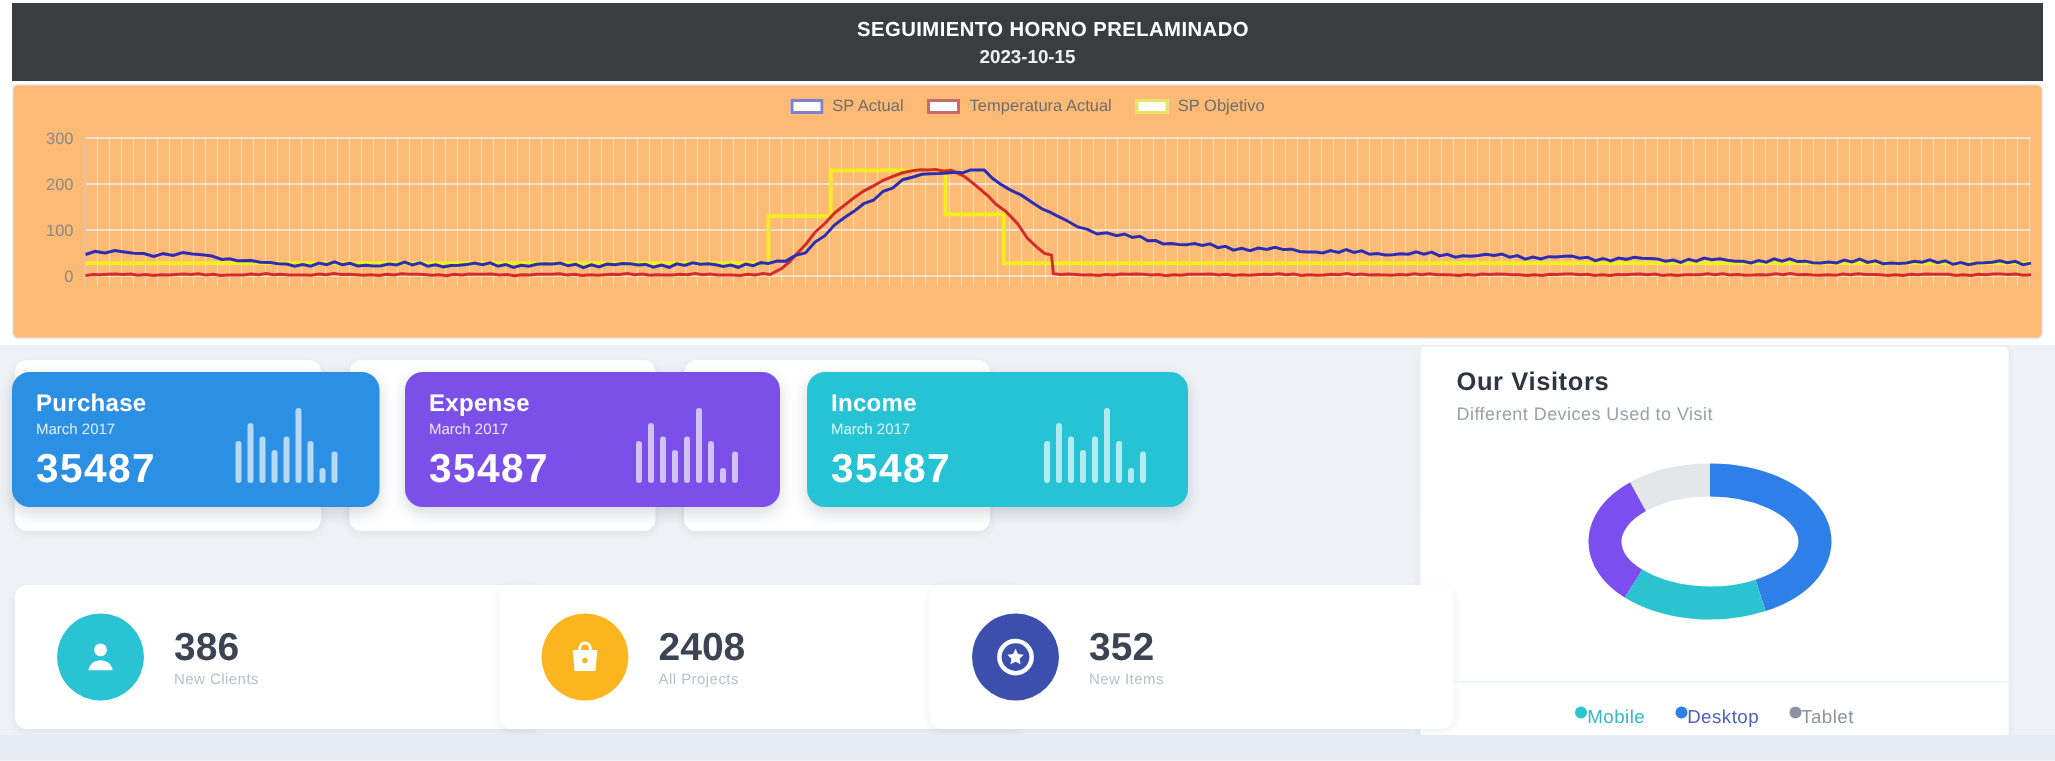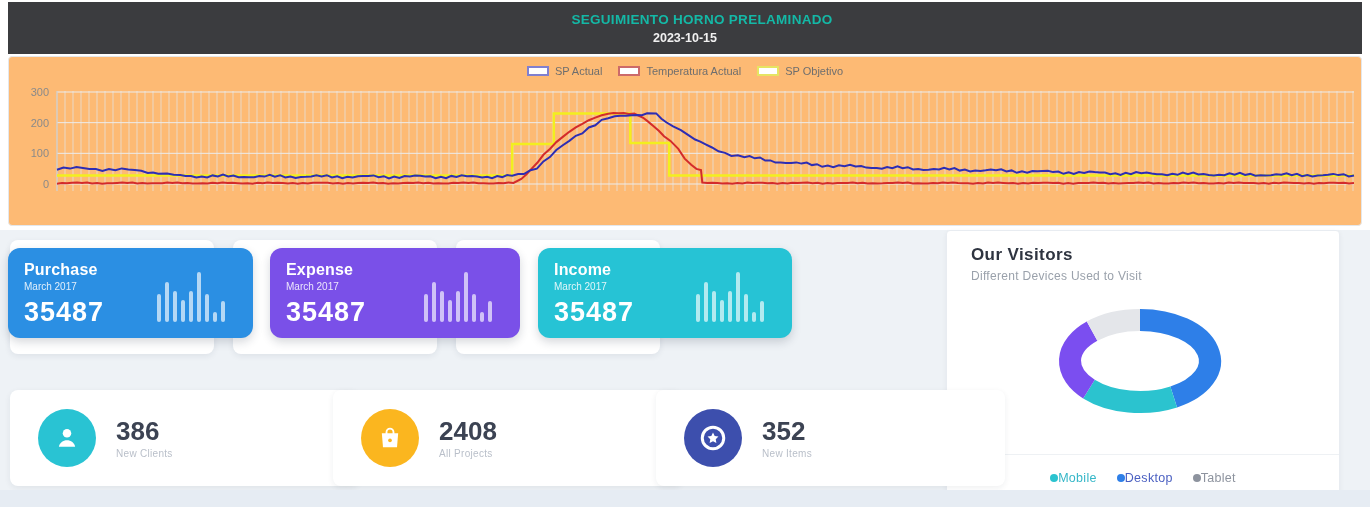--- a/index.html
+++ b/index.html
@@ -4,21 +4,21 @@
 <style>
   * { margin:0; padding:0; box-sizing:border-box; }
   html,body { background:#eef2f6; }
   body { font-family:"Liberation Sans", sans-serif; }
   #stage { position:relative; width:1370px; height:507px; background:#eef2f6; overflow:hidden; }
 
   
   .top-section { position:absolute; left:0; top:0; width:1370px; height:230px; background:#ffffff; }
   .header-bar { position:absolute; left:8px; top:2px; width:1354px; height:52px; background:#3b3c3f;
                 display:flex; flex-direction:column; align-items:center; justify-content:center; gap:4px; }
-  .header-title { color:#14b8a6; font-size:13.5px; font-weight:700; letter-spacing:.3px;margin-left:34px; }
+  .header-title { color:#ffffff; font-size:13.5px; font-weight:700; letter-spacing:.3px;margin-left:34px; }
   .header-date  { color:#f0f0f0; font-size:12.5px; font-weight:700; }
 
   .chart-card { position:absolute; left:8px; top:56px; width:1354px; height:170px; background:#fdba74;
                 border:1px solid #e4e7eb; border-radius:4px; }
   .chart-legend { position:absolute; left:0; top:8px; width:100%; display:flex; justify-content:center;
                   align-items:center; gap:16px; }
   .legend-item { display:flex; align-items:center; gap:6px; cursor:pointer; }
   .legend-swatch { width:22px; height:10px; background:#fff; border:2px solid #999; }
   .legend-label { font-size:11px; color:#6e6e6e; }
   #main-chart { position:absolute; left:0; top:24px; }
@@ -34,21 +34,21 @@
   .metric-bars span { width:4px; border-radius:2px; background:rgba(255,255,255,.65); display:block; }
 
   
   .visitors-card { position:absolute; left:946px; top:230px; width:394px; height:265px; background:#fff;
                    border:1px solid #e8ecf1; border-radius:4px; box-shadow:0 2px 5px rgba(30,40,60,.05); }
   .visitors-title { position:absolute; left:24px; top:14px; font-size:17px; font-weight:700; color:#2e3440; letter-spacing:.4px; }
   .visitors-sub { position:absolute; left:24px; top:38px; font-size:12px; color:#9aa1ab; letter-spacing:.3px; }
   #donut-chart { position:absolute; left:0; top:72px; }
   .visitors-divider { position:absolute; left:1px; top:223px; width:391px; height:1px; background:#eef1f4; }
   .visitors-legend { position:absolute; left:0; top:240px; width:100%; display:flex; justify-content:center; gap:20px; }
-  .vlegend-item { display:flex; align-items:center; cursor:pointer; }
+  .vlegend-item { display:flex; align-items:flex-start; cursor:pointer; }
   .vlegend-dot { width:8px; height:8px; border-radius:50%; }
   .vlegend-label { font-size:12.5px; letter-spacing:.3px; }
 
   
   .stat-card { position:absolute; top:390px; width:349px; height:96px; background:#fff; border-radius:8px;
                box-shadow:0 2px 6px rgba(30,40,60,.07); display:flex; align-items:center; padding-left:28px; gap:20px; }
   .stat-circle { width:58px; height:58px; border-radius:50%; display:flex; align-items:center; justify-content:center; flex:0 0 auto; }
   .stat-value { font-size:26px; font-weight:700; color:#3c4353; line-height:1.1; }
   .stat-label { font-size:10px; color:#b9bfc9; letter-spacing:.3px; margin-top:3px; }
 
@@ -356,21 +356,21 @@
         <path d="M5 8h14l-1 12H6L5 8z"></path>
           <path d="M9 10V7a3 3 0 0 1 6 0v3" fill="none" stroke="#fff" stroke-width="1.6"></path>
         <circle cx="12" cy="14" r="1.6" fill="#fbb61f"></circle>
       </svg>
     </div>
     <div>
       <div class="stat-value">2408</div>
       <div class="stat-label">All Projects</div>
     </div>
   </div>
-  <div class="stat-card" style="left:656px;">
+  <div class="stat-card" style="left:620px;">
     <div class="stat-circle" style="background: rgb(61, 79, 173);">
       <svg width="30" height="30" viewBox="0 0 24 24">
         <circle cx="12" cy="12" r="8.6" fill="none" stroke="#fff" stroke-width="2.4"></circle>
         <path d="M12 7.6l1.35 2.74 3.02.44-2.18 2.13.51 3.01L12 14.5l-2.7 1.42.51-3.01-2.18-2.13 3.02-.44z" fill="#fff"></path>
       </svg>
     </div>
     <div>
       <div class="stat-value">352</div>
       <div class="stat-label">New Items</div>
     </div>

